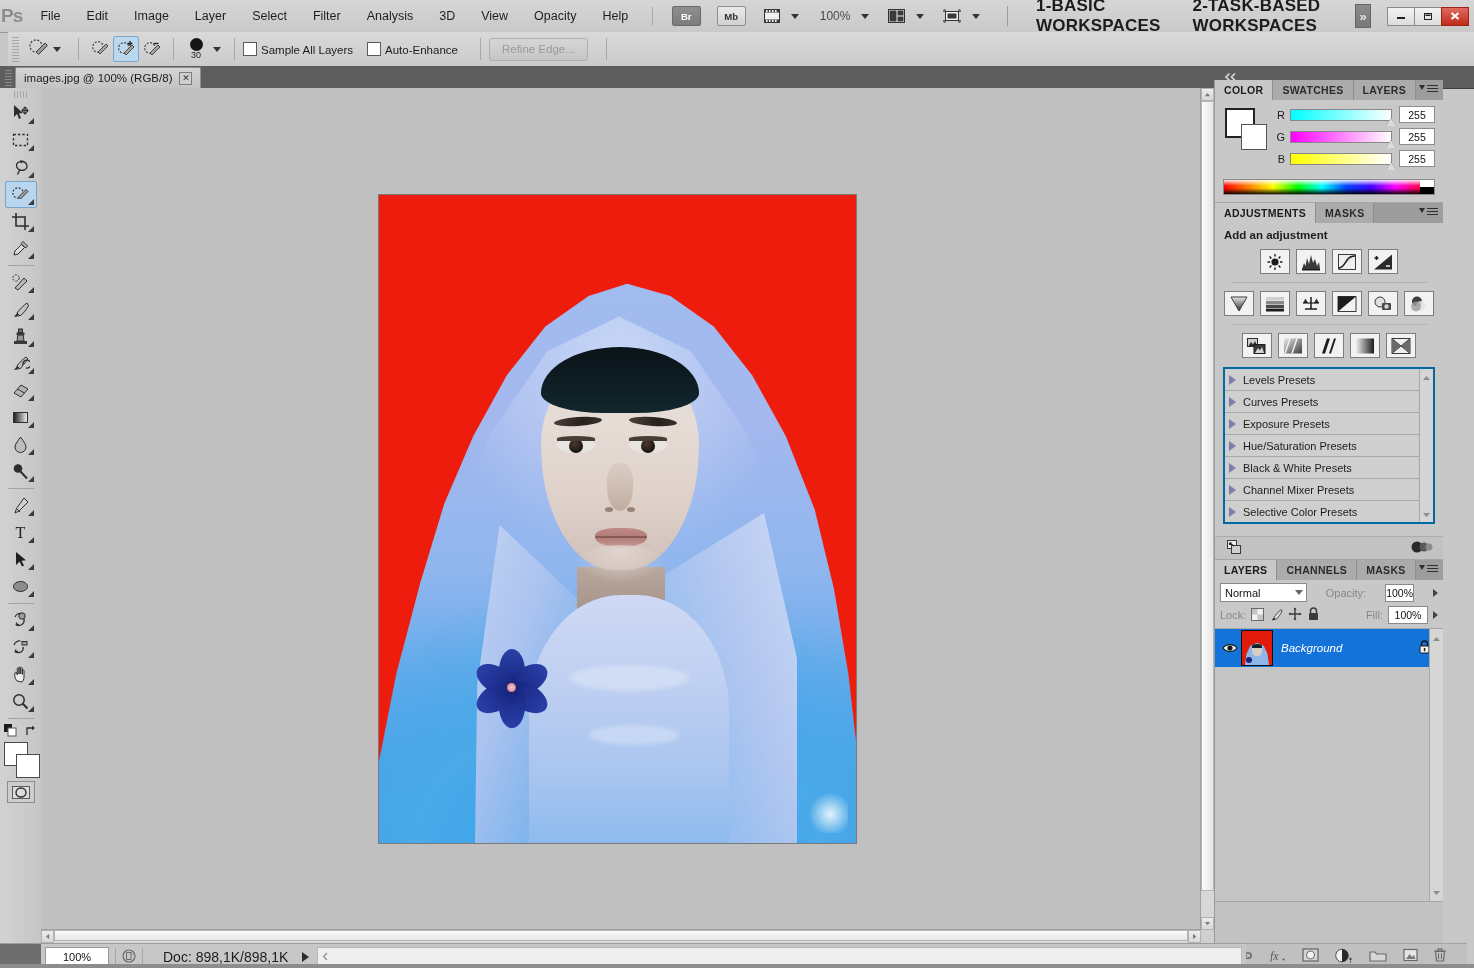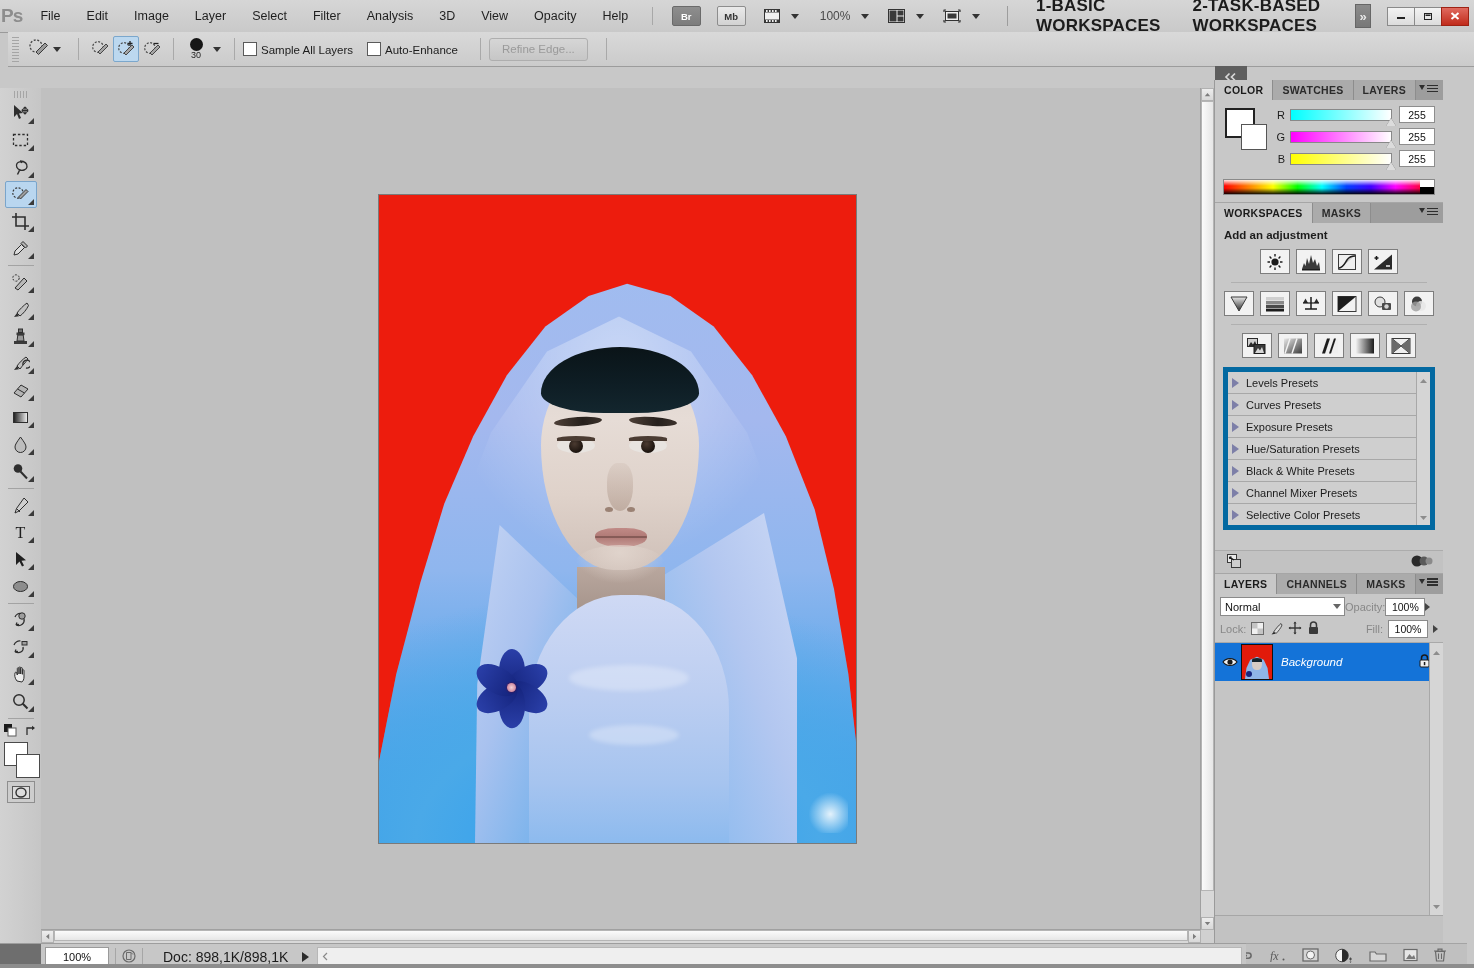--- a/index.html
+++ b/index.html
@@ -283,34 +283,34 @@
   }
   .spec-wb{width:14px;display:flex;flex-direction:column;}
   .spec-w{flex:1;background:#fff;} .spec-k{flex:1;background:#000;}
 
   
   .adj-title{padding:6px 9px 5px;font-size:11.5px;font-weight:bold;color:#1d1d1d;}
   .adj-row{display:flex;justify-content:center;gap:6px;padding:3px 8px;}
   .adj-btn{width:28px;height:23px;border:1px solid #7d7d7d;background:#f2f2f2;
     display:flex;align-items:center;justify-content:center;overflow:hidden;position:relative;}
   .adj-sep{height:1px;background:#b0b0b0;margin:5px 16px;}
-  .preset-list{margin:6px 8px 20px 8px;border:5px solid #0369a1;background:#c6c6c6;display:flex;}
+  .preset-list{margin:6px 8px 12px 8px;border:2px solid #0369a1;background:#c6c6c6;display:flex;}
   .preset-items{flex:1;}
   .preset-row{height:21px;display:flex;align-items:center;padding-left:4px;
     border-bottom:1px solid #a8a8a8;background:#cfcfcf;}
   .preset-row:last-child{border-bottom:none;}
   .p-arrow{width:0;height:0;border-top:5px solid transparent;border-bottom:5px solid transparent;
     border-left:7px solid #7d7fa8;margin-right:7px;}
   .p-text{font-size:11px;color:#1c1c1c;}
   .preset-sb{width:13px;background:#d5d5d5;border-left:1px solid #a8a8a8;position:relative;}
   .adj-footer{height:22px;display:flex;align-items:center;justify-content:space-between;
     padding:0 10px;border-top:1px solid #acacac;background:#c2c2c2;}
 
   
-  .lay-opts{display:flex;align-items:center;padding:3px 5px;gap:0;}
+  .lay-opts{display:flex;align-items:center;padding:3px 5px;gap:19px;}
   .blend-select{
     width:116px;height:17px;border:1px solid #8a8a8a;background:#fff;
     display:flex;align-items:center;justify-content:space-between;padding:0 3px 0 4px;font-size:11px;color:#111;
   }
   .chev-d{width:0;height:0;border-left:4px solid transparent;border-right:4px solid transparent;border-top:5px solid #666;}
   .lbl-dim{font-size:11px;color:#888;}
   .num-field{width:38px;height:16px;border:1px solid #8a8a8a;background:#fff;font-size:10.5px;
     display:flex;align-items:center;justify-content:center;color:#111;}
   .tiny-tri{width:0;height:0;border-top:4px solid transparent;border-bottom:4px solid transparent;border-left:5px solid #444;}
   .lock-row{display:flex;align-items:center;padding:1px 5px 4px;gap:5px;}
@@ -497,20 +497,27 @@
     </label>
     <label class="opt-label">
       <span class="chk"></span><span>Auto-Enhance</span>
     </label>
 
     <div class="opt-sep"></div>
     <div class="refine-btn">Refine Edge...</div>
     <div class="opt-sep" style="margin-left:18px"></div>
   </div>
 
+  <div class="tabbar">
+    <div class="tab-grip"></div>
+    <div class="doc-tab">
+      <span>images.jpg @ 100% (RGB/8)</span>
+      <span class="tab-close">✕</span>
+    </div>
+  </div>
 
   <div class="toolbar">
     <div class="tb-grip"></div>
 
     <div class="tool">
       <svg width="19" height="19" viewBox="0 0 19 19">
           <path d="M3 1 L3 13 L6 10 L8 15 L10 14 L8 9.5 L12 9 Z" fill="#2e2e2e"></path>
       <path d="M14 3 L14 10 M10.8 6.5 L17.2 6.5 M14 3 L12.4 4.6 M14 3 L15.6 4.6 M14 10 L12.4 8.4 M14 10 L15.6 8.4 M10.8 6.5 L12.4 5 M10.8 6.5 L12.4 8 M17.2 6.5 L15.6 5 M17.2 6.5 L15.6 8" stroke="#2e2e2e" stroke-width="1.1" fill="none"></path>
         </svg>
       <span class="tri"></span>
@@ -836,21 +843,21 @@
         <div class="spec-main"></div>
         <div class="spec-wb">
           <div class="spec-w"></div>
             <div class="spec-k"></div>
         </div>
       </div>
     </div>
 
     <div class="panel">
       <div class="panel-tabs">
-        <div class="ptab active">WORKSPACES</div>
+        <div class="ptab active">ADJUSTMENTS</div>
         <div class="ptab">MASKS</div>
         <div class="pmenu">
           <span class="tri"></span>
           <span class="lines"></span>
         </div>
       </div>
       <div class="adj-title">Add an adjustment</div>
 
       <div class="adj-row">
         <div class="adj-btn">

